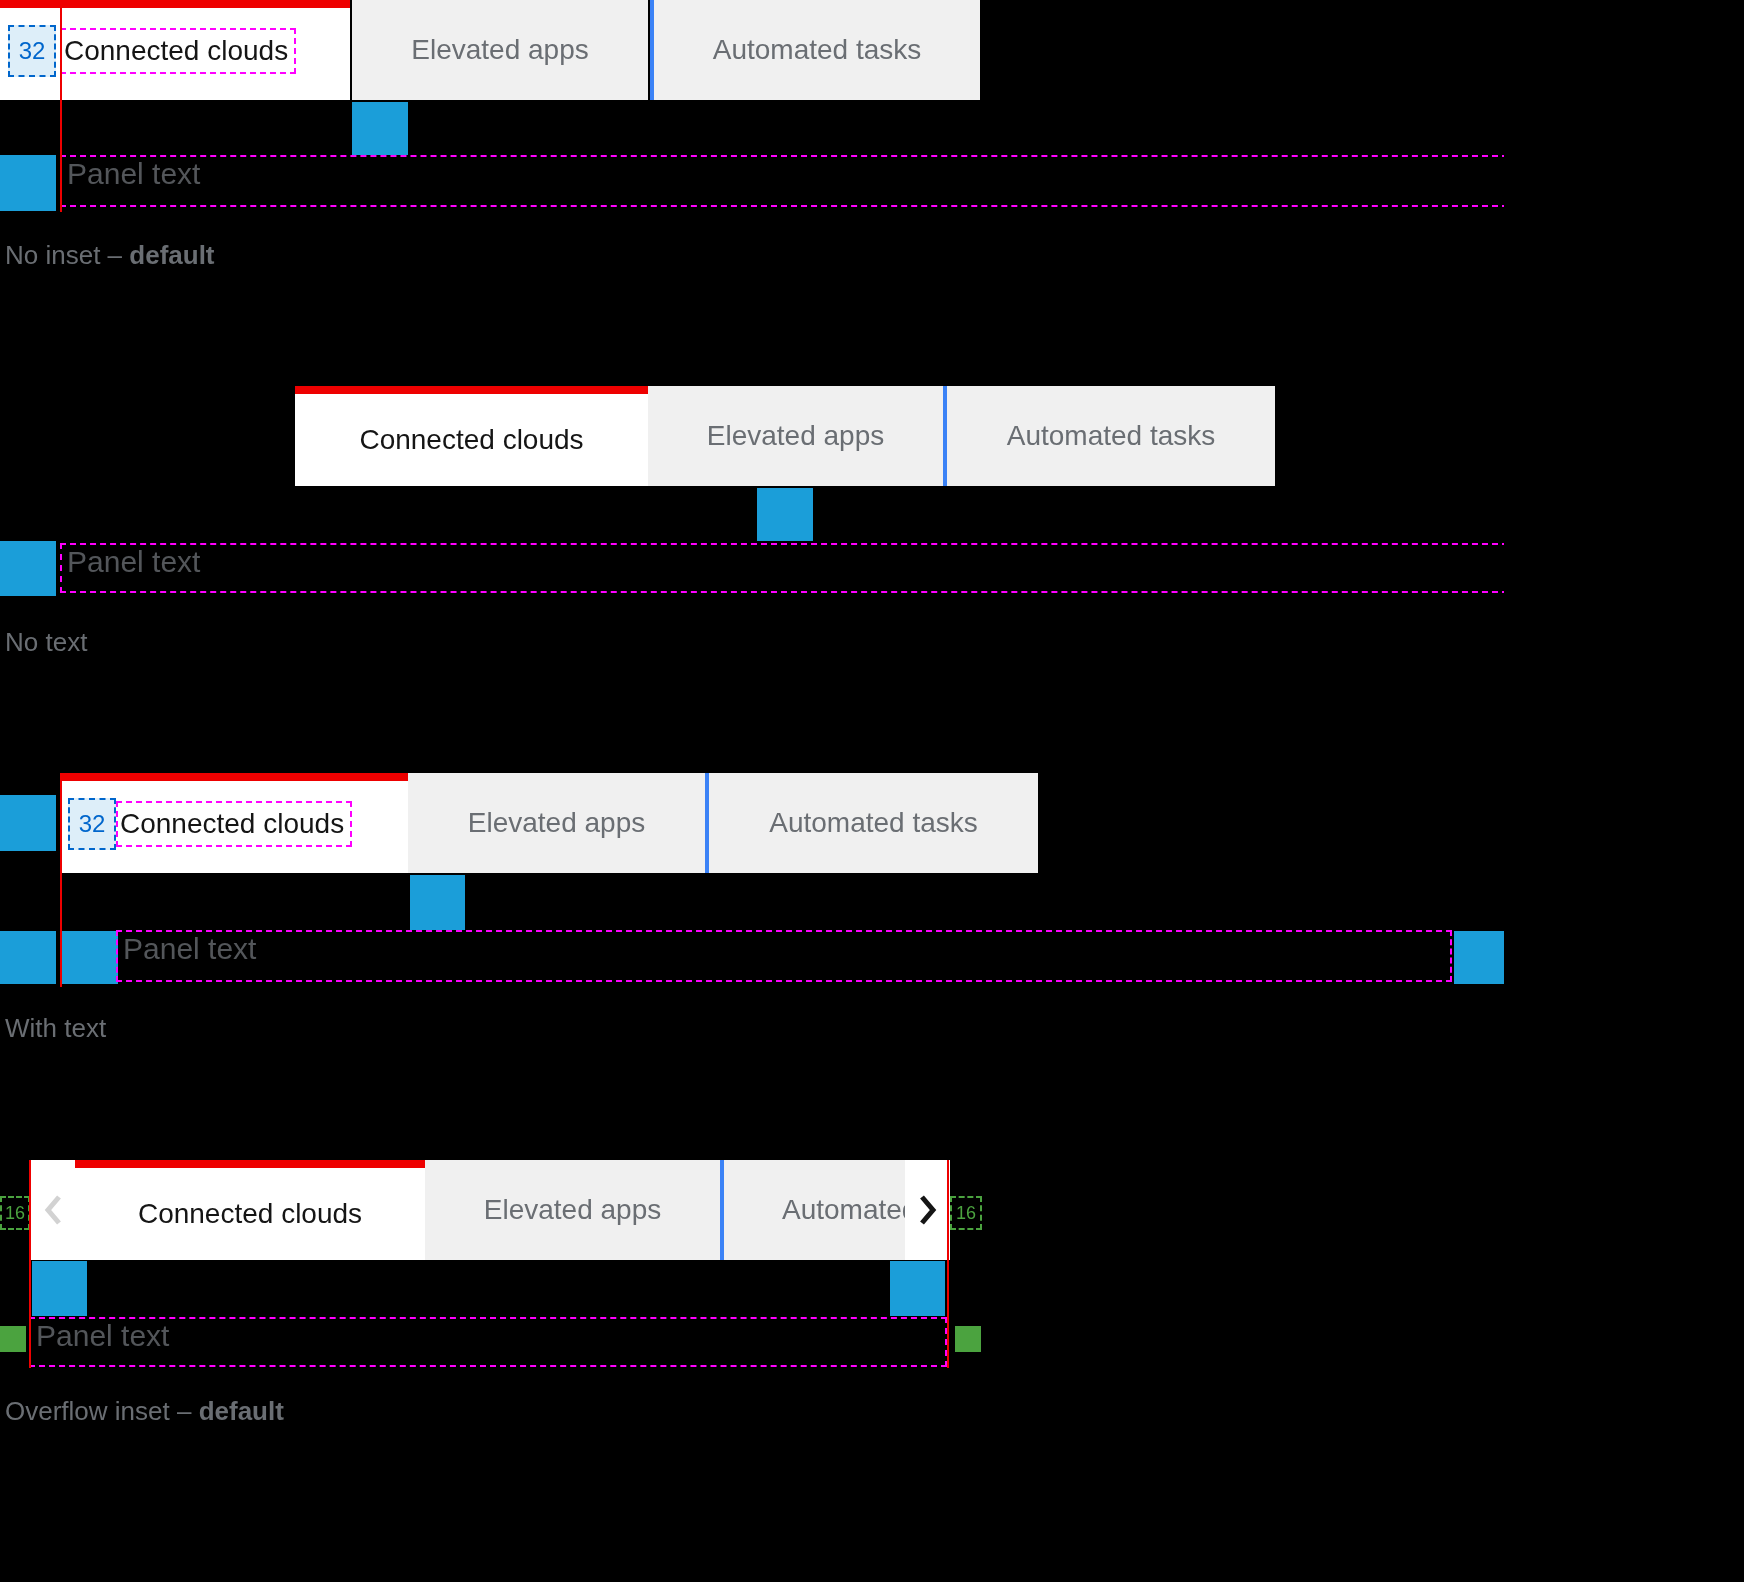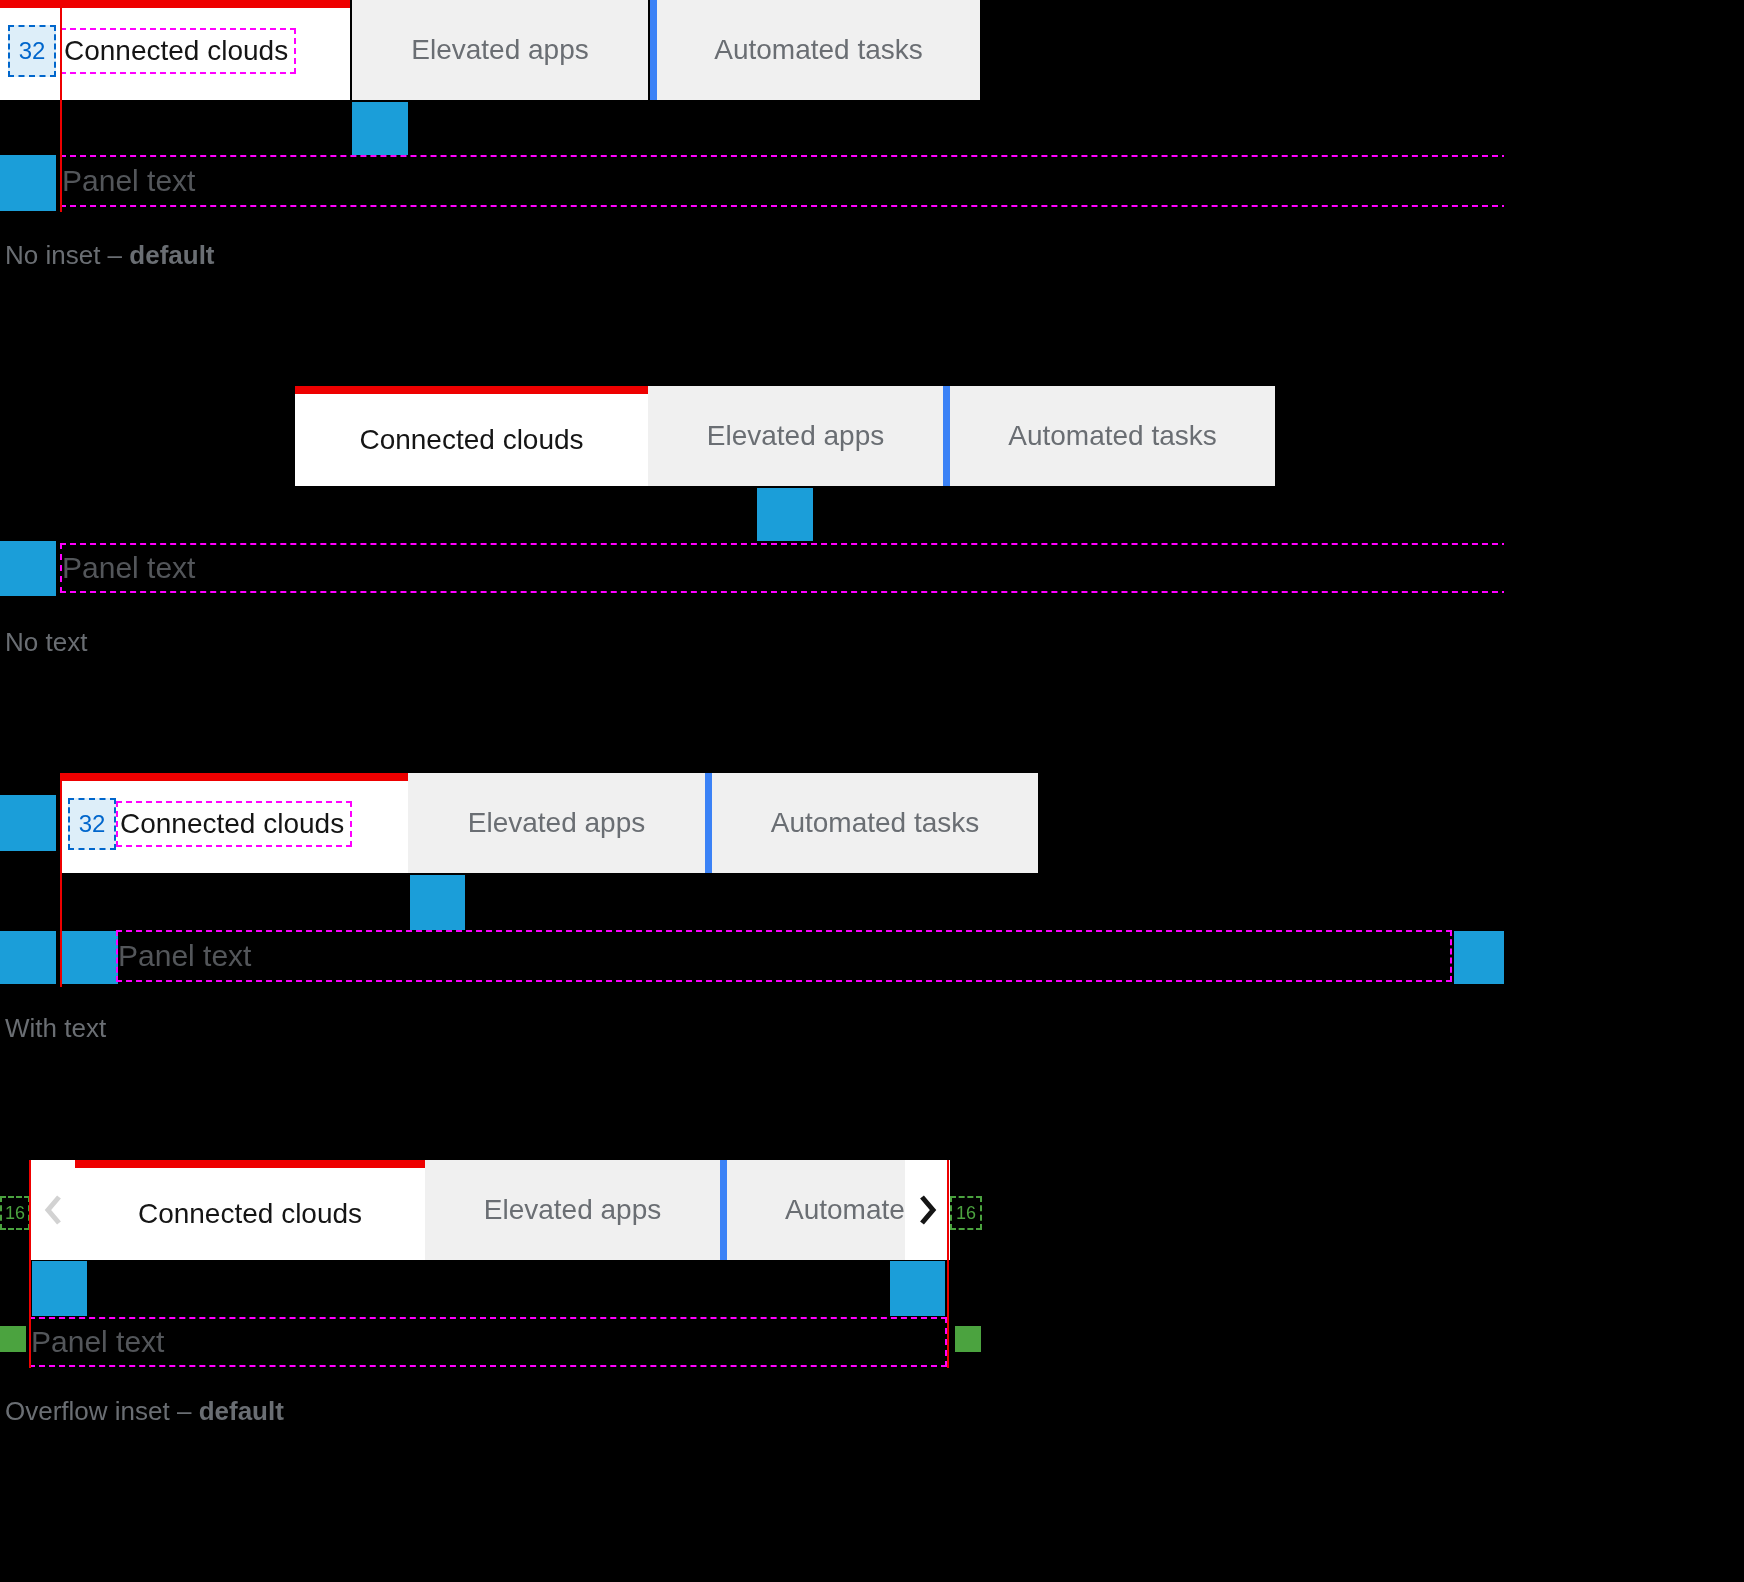--- a/index.html
+++ b/index.html
@@ -13,32 +13,32 @@
 
   .tab {
     height:100px; background:var(--tab-inactive-bg,#f0f0f0);
     color:var(--tab-inactive-text,#6a6e73); font-size:28px;
     display:flex; align-items:center; justify-content:center;
   }
   .tab.active {
     background:#fff; color:var(--tab-active-text,#151515);
     border-top:8px solid var(--accent-red,#ee0000);
   }
-  .tab.sep { border-left:7px solid #3b82f6; }
+  .tab.sep { border-left:4px solid #3b82f6; }
   .tab.truncated { overflow:hidden; justify-content:flex-start; padding-left:58px; }
   .tab.truncated span { white-space:nowrap; }
 
   .vline { width:2px; background:var(--accent-red,#ee0000); z-index:5; }
   .sq-blue { background:var(--spacer-blue,#1b9ed9); }
   .sq-green { background:var(--spacer-green,#4ba33f); }
 
   .panel-box {
     border:2px dashed var(--annotation-magenta,#ff00ff);
     color:var(--panel-text-color,#53565a); font-size:30px;
-    display:flex; align-items:center; 
+    display:flex; padding-left:5px;
   }
   .label-box {
     border:2px dashed var(--annotation-magenta,#ff00ff);
     display:flex; align-items:center; padding-left:2px;
     font-size:28px; color:var(--tab-active-text,#151515); background:#fff;
   }
   .m32 {
     border:2px dashed var(--annotation-blue,#0066cc); background:#ddeef9;
     color:var(--annotation-blue,#0066cc); font-size:24px;
     display:flex; align-items:center; justify-content:center;

